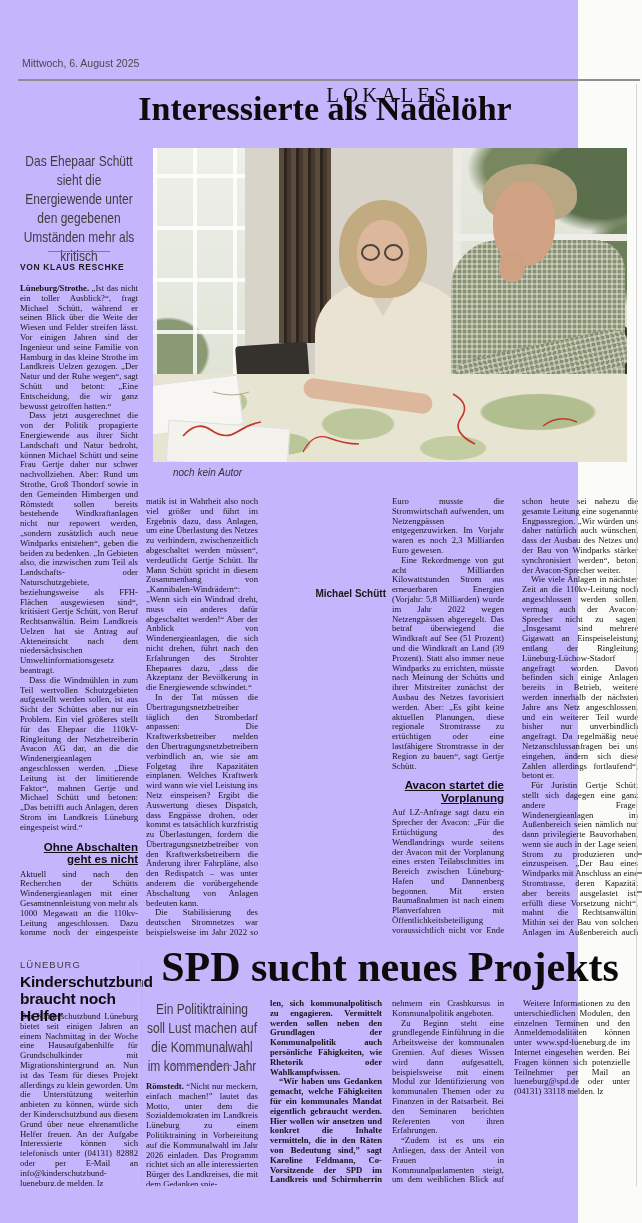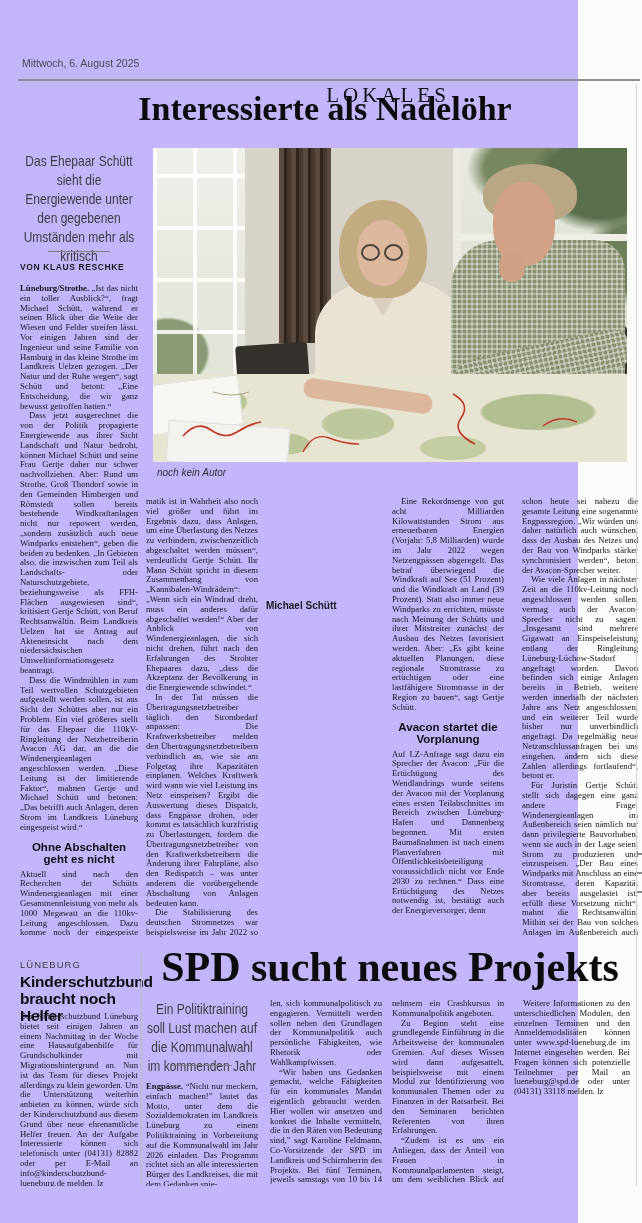--- a/index.html
+++ b/index.html
@@ -26,31 +26,31 @@
 
   .byline{font:bold 8.5px "Liberation Sans",sans-serif;letter-spacing:.6px;text-align:left;color:#1c1c1c;}
 
   
   .bt{font:8.7px/9.8px "Liberation Serif",serif;text-align:justify;color:#161616;
       overflow:hidden;hyphens:auto;-webkit-hyphens:auto;}
   .bt p{margin:0;}
   .bt p.ind{text-indent:9px;}
   .bt .lead-in{font-weight:bold;}
   .col-subhead{font:bold 11.5px/12.5px "Liberation Sans",sans-serif;color:#101010;
-               margin:8px 0 4px;text-align:center;}
+               margin:8px 0 4px;text-align:right;text-decoration:underline;}
 
   
   .pullquote{font-family:"Liberation Serif",serif;font-weight:bold;font-size:19.5px;line-height:24px;
              text-align:center;color:#0e0e0e;}
-  .pq-attr{font:bold 10px "Liberation Sans",sans-serif;text-align:left;color:#1a1a1a;margin-top:12px;}
+  .pq-attr{font:bold 10px "Liberation Sans",sans-serif;text-align:right;color:#1a1a1a;}
 
   
   .caption-row{display:flex;justify-content:space-between;align-items:baseline;
                font:10px "Liberation Sans",sans-serif;color:#222;}
-  .credit{font-style:italic;color:#333;white-space:nowrap;margin-left:4px;}
+  .credit{font-style:italic;color:#333;white-space:nowrap;margin-left:20px;}
 
   
   .kicker{font:9.5px "Liberation Sans",sans-serif;letter-spacing:1px;color:#3c3c3c;}
   .h-ksb{font:bold 15.5px/17px "Liberation Sans",sans-serif;letter-spacing:-.2px;color:#0e0e0e;}
   .vdiv{width:1px;background:#bdbdbd;}
 
   
   .edge-line{width:1px;background:#d4d4d2;}
   .edge-tick{width:5px;height:2px;background:#8a8a8a;}
 
@@ -172,20 +172,21 @@
       <p>matik ist in Wahrheit also noch viel größer und führt im Ergebnis dazu, dass Anlagen, um eine Überlastung des Netzes zu verhindern, zwischenzeitlich abgeschaltet werden müssen“, verdeutlicht Gertje Schütt. Ihr Mann Schütt spricht in diesem Zusammenhang von „Kannibalen-Windrädern“: „Wenn sich ein Windrad dreht, muss ein anderes dafür abgeschaltet werden!“ Aber der Anblick von Windenergieanlagen, die sich nicht drehen, führt nach den Erfahrungen des Strohter Ehepaares dazu, „dass die Akzeptanz der Bevölkerung in die Energiewende schwindet.“</p>
       <p class="ind">In der Tat müssen die Übertragungsnetzbetreiber täglich den Strombedarf anpassen: Die Kraftwerksbetreiber melden den Übertragungsnetzbetreibern verbindlich an, wie sie am Folgetag ihre Kapazitäten einplanen. Welches Kraftwerk wird wann wie viel Leistung ins Netz einspeisen? Ergibt die Auswertung dieses Dispatch, dass Engpässe drohen, oder kommt es tatsächlich kurzfristig zu Überlastungen, fordern die Übertragungsnetzbetreiber von den Kraftwerksbetreibern die Änderung ihrer Fahrpläne, also den Redispatch – was unter anderem die vorübergehende Abschaltung von Anlagen bedeuten kann.</p>
       <p class="ind">Die Stabilisierung des deutschen Stromnetzes war beispielsweise im Jahr 2022 so teuer wie nie zuvor: 4,2 Milliarden</p>
     </div>
 
     <div class="abs" style="left:266px;top:588px;width:120px;">
       <div class="pq-attr">Michael Schütt</div>
     </div>
 
     <div class="abs bt" style="left:392px;top:497px;width:112px;height:440px;" lang="de">
+      <p>Euro musste die Stromwirtschaft aufwenden, um Netzengpässen entgegenzuwirken. Im Vorjahr waren es noch 2,3 Milliarden Euro gewesen.</p>
       <p class="ind">Eine Rekordmenge von gut acht Milliarden Kilowattstunden Strom aus erneuerbaren Energien (Vorjahr: 5,8 Milliarden) wurde im Jahr 2022 wegen Netzengpässen abgeregelt. Das betraf überwiegend die Windkraft auf See (51 Prozent) und die Windkraft an Land (39 Prozent). Statt also immer neue Windparks zu errichten, müsste nach Meinung der Schütts und ihrer Mitstreiter zunächst der Ausbau des Netzes favorisiert werden. Aber: „Es gibt keine aktuellen Planungen, diese regionale Stromtrasse zu ertüchtigen oder eine lastfähigere Stromtrasse in der Region zu bauen“, sagt Gertje Schütt.</p>
       <h4 class="col-subhead">Avacon startet die Vorplanung</h4>
       <p>Auf LZ-Anfrage sagt dazu ein Sprecher der Avacon: „Für die Ertüchtigung des Wendlandrings wurde seitens der Avacon mit der Vorplanung eines ersten Teilabschnittes im Bereich zwischen Lüneburg-Hafen und Dannenberg begonnen. Mit ersten Baumaßnahmen ist nach einem Planverfahren mit Öffentlichkeitsbeteiligung voraussichtlich nicht vor Ende 2030 zu rechnen.“ Dass eine Ertüchtigung des Netzes notwendig ist, bestätigt auch der Energieversorger, denn</p>
     </div>
 
     <div class="abs bt" style="left:514px;top:497px;width:116px;height:440px;margin-left:8px;" lang="de">
       <p>schon heute sei nahezu die gesamte Leitung eine sogenannte Engpassregion. „Wir würden uns daher natürlich auch wünschen, dass der Ausbau des Netzes und der Bau von Windparks stärker synchronisiert werden“, betont der Avacon-Sprecher weiter.</p>
       <p class="ind">Wie viele Anlagen in nächster Zeit an die 110kv-Leitung noch angeschlossen werden sollen, vermag auch der Avacon-Sprecher nicht zu sagen: „Insgesamt sind mehrere Gigawatt an Einspeiseleistung entlang der Ringleitung Lüneburg-Lüchow-Stadorf angefragt worden. Davon befinden sich einige Anlagen bereits in Betrieb, weitere werden innerhalb der nächsten Jahre ans Netz angeschlossen, und ein weiterer Teil wurde bisher nur unverbindlich angefragt. Da regelmäßig neue Netzanschlussanfragen bei uns eingehen, ändern sich diese Zahlen allerdings fortlaufend“, betont er.</p>
       <p class="ind">Für Juristin Gertje Schütt stellt sich dagegen eine ganz andere Frage: Windenergieanlagen im Außenbereich seien nämlich nur dann privilegierte Bauvorhaben, wenn sie auch in der Lage seien, Strom zu produzieren und einzuspeisen. „Der Bau eines Windparks mit Anschluss an eine Stromtrasse, deren Kapazität aber bereits ausgelastet ist, erfüllt diese Vorsetzung nicht“, mahnt die Rechtsanwältin. Mithin sei der Bau von solchen Anlagen im Außenbereich auch nicht genehmigungsfähig.</p>
     </div>
@@ -201,24 +202,24 @@
 
   <div class="abs vdiv" style="left:141px;top:954px;height:232px;"></div>
 
   <div>
     <div class="abs h-spd" style="left:150px;top:944px;width:480px;">SPD sucht neues Projekts</div>
 
     <div class="abs dek" style="left:132px;top:999px;width:140px;">Ein Politiktraining soll Lust machen auf die Kommunalwahl im kommenden Jahr</div>
     <div class="abs small-rule" style="left:172px;top:1065px;width:60px;"></div>
 
     <div class="abs bt" style="left:146px;top:1082px;width:112px;height:104px;" lang="de">
-      <p><span class="lead-in">Engpässe.</span> <span>“Nicht nur meckern, einfach machen!” lautet das Motto, unter dem die Sozialdemokraten im Landkreis Lüneburg zu einem Politiktraining in Vorbereitung auf die Kommunalwahl im Jahr 2026 einladen. Das Programm richtet sich an alle interessierten Bürger des Landkreises, die mit dem Gedanken spie-</span></p>
-    </div>
-
-    <div class="abs bt" style="left:270px;top:999px;width:112px;height:187px;" lang="de">
+      <p><span class="lead-in">Römstedt.</span> <span>“Nicht nur meckern, einfach machen!” lautet das Motto, unter dem die Sozialdemokraten im Landkreis Lüneburg zu einem Politiktraining in Vorbereitung auf die Kommunalwahl im Jahr 2026 einladen. Das Programm richtet sich an alle interessierten Bürger des Landkreises, die mit dem Gedanken spie-</span></p>
+    </div>
+
+    <div class="abs bt" style="left:270px;top:999px;width:112px;height:187px;font-weight:bold;" lang="de">
       <p>len, sich kommunalpolitisch zu engagieren. Vermittelt werden sollen neben den Grundlagen der Kommunalpolitik auch persönliche Fähigkeiten, wie Rhetorik oder Wahlkampfwissen.</p>
       <p class="ind">“Wir haben uns Gedanken gemacht, welche Fähigkeiten für ein kommunales Mandat eigentlich gebraucht werden. Hier wollen wir ansetzen und konkret die Inhalte vermitteln, die in den Räten von Bedeutung sind,” sagt Karoline Feldmann, Co-Vorsitzende der SPD im Landkreis und Schirmherrin des Projekts. Bei fünf Terminen, jeweils samstags von 10 bis 14 Uhr, wird den Teil-</p>
     </div>
 
     <div class="abs bt" style="left:392px;top:999px;width:112px;height:187px;" lang="de">
       <p>nehmern ein Crashkursus in Kommunalpolitik angeboten.</p>
       <p class="ind">Zu Beginn steht eine grundlegende Einführung in die Arbeitsweise der kommunalen Gremien. Auf dieses Wissen wird dann aufgesattelt, beispielsweise mit einem Modul zur Identifizierung von kommunalen Themen oder zu Finanzen in der Ratsarbeit. Bei den Seminaren berichten Referenten von ihren Erfahrungen.</p>
       <p class="ind">“Zudem ist es uns ein Anliegen, dass der Anteil von Frauen in Kommunalparlamenten steigt, um dem weiblichen Blick auf politische Themen mehr Raum zu verschaffen. Wir wol-</p>
     </div>
 

